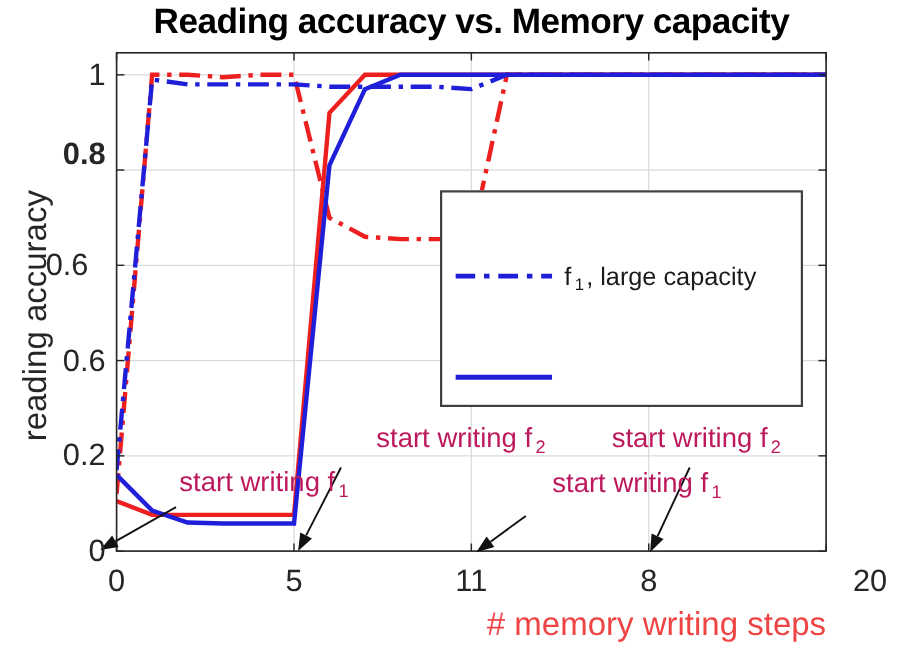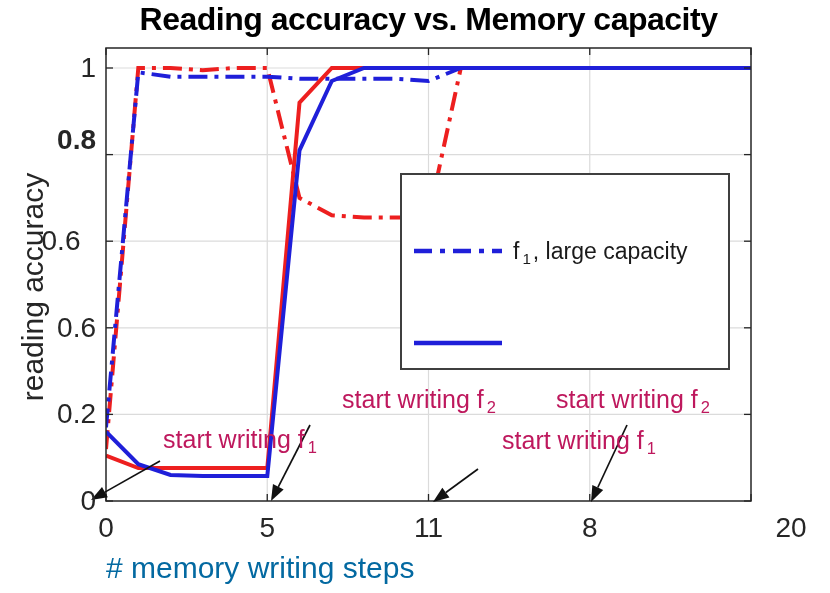--- a/index.html
+++ b/index.html
@@ -33,23 +33,23 @@
     position: absolute;
     left: 33px; top: 287px;
     transform: translate(-50%, -50%) rotate(-90deg);
     font-size: 30px;
     color: #262626;
     white-space: nowrap;
   }
   .x-label {
     position: absolute;
     left: 106px; top: 551px; width: 645px;
-    text-align: left;
+    text-align: right;
     font-size: 30px;
-    color: #0369a1;
+    color: #ef4444;
     white-space: nowrap;
   }
   .ytick-label {
     position: absolute;
     right: 734px;
     width: 70px;
     text-align: right;
     font-size: 28px;
     color: #262626;
     line-height: 32px;

